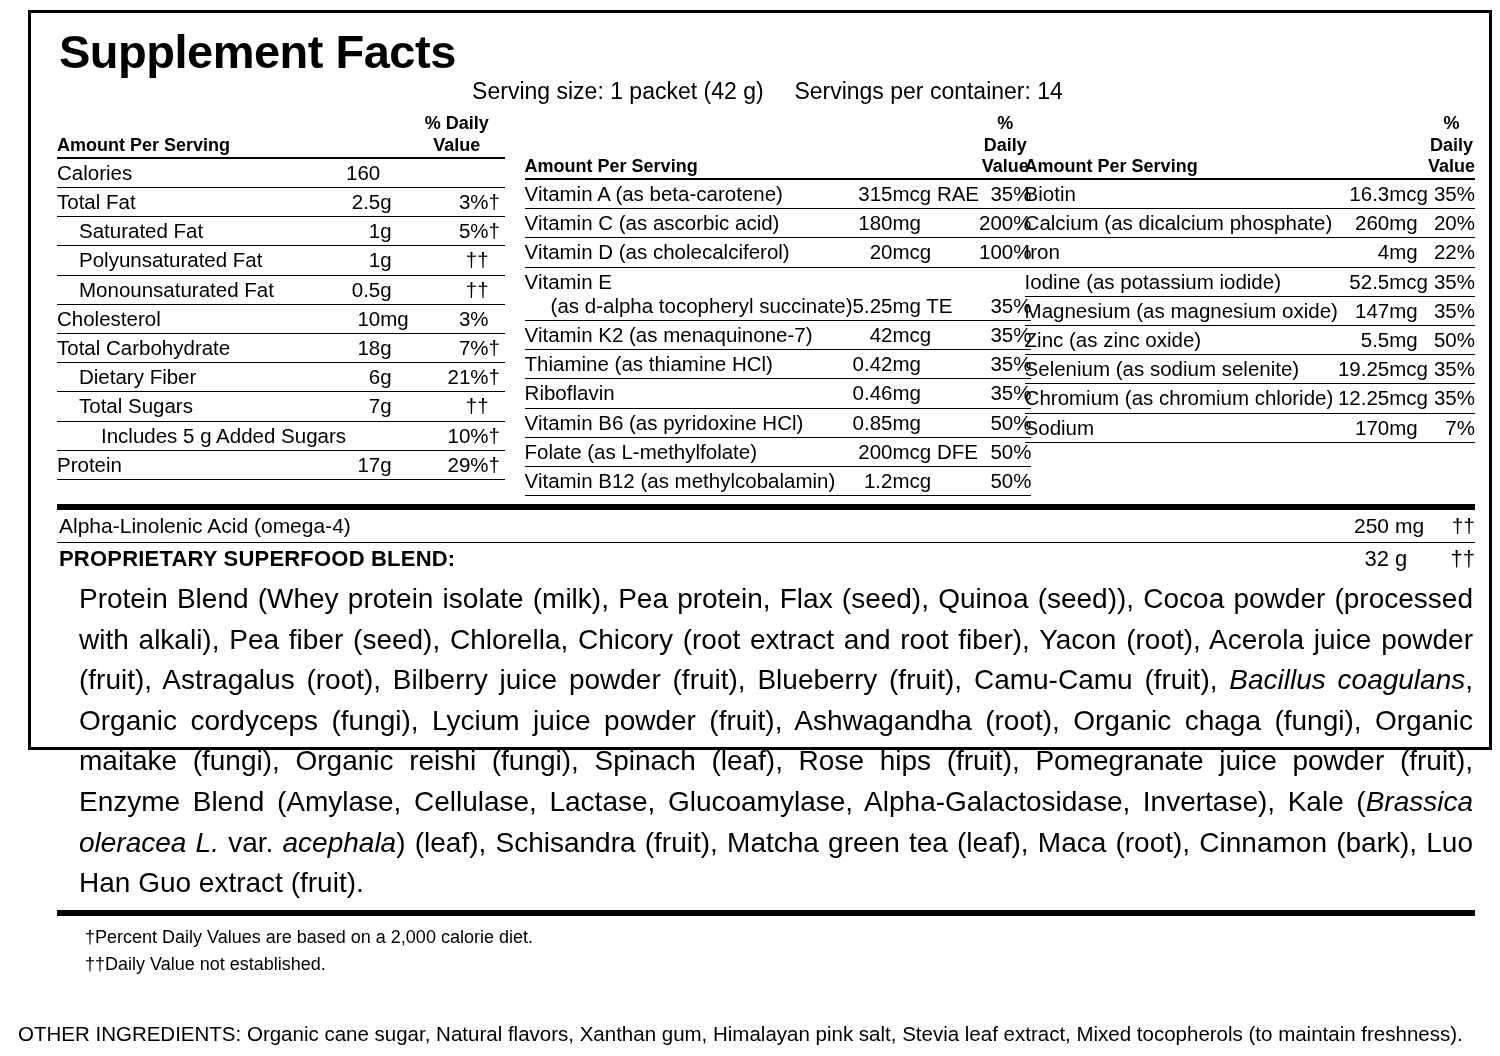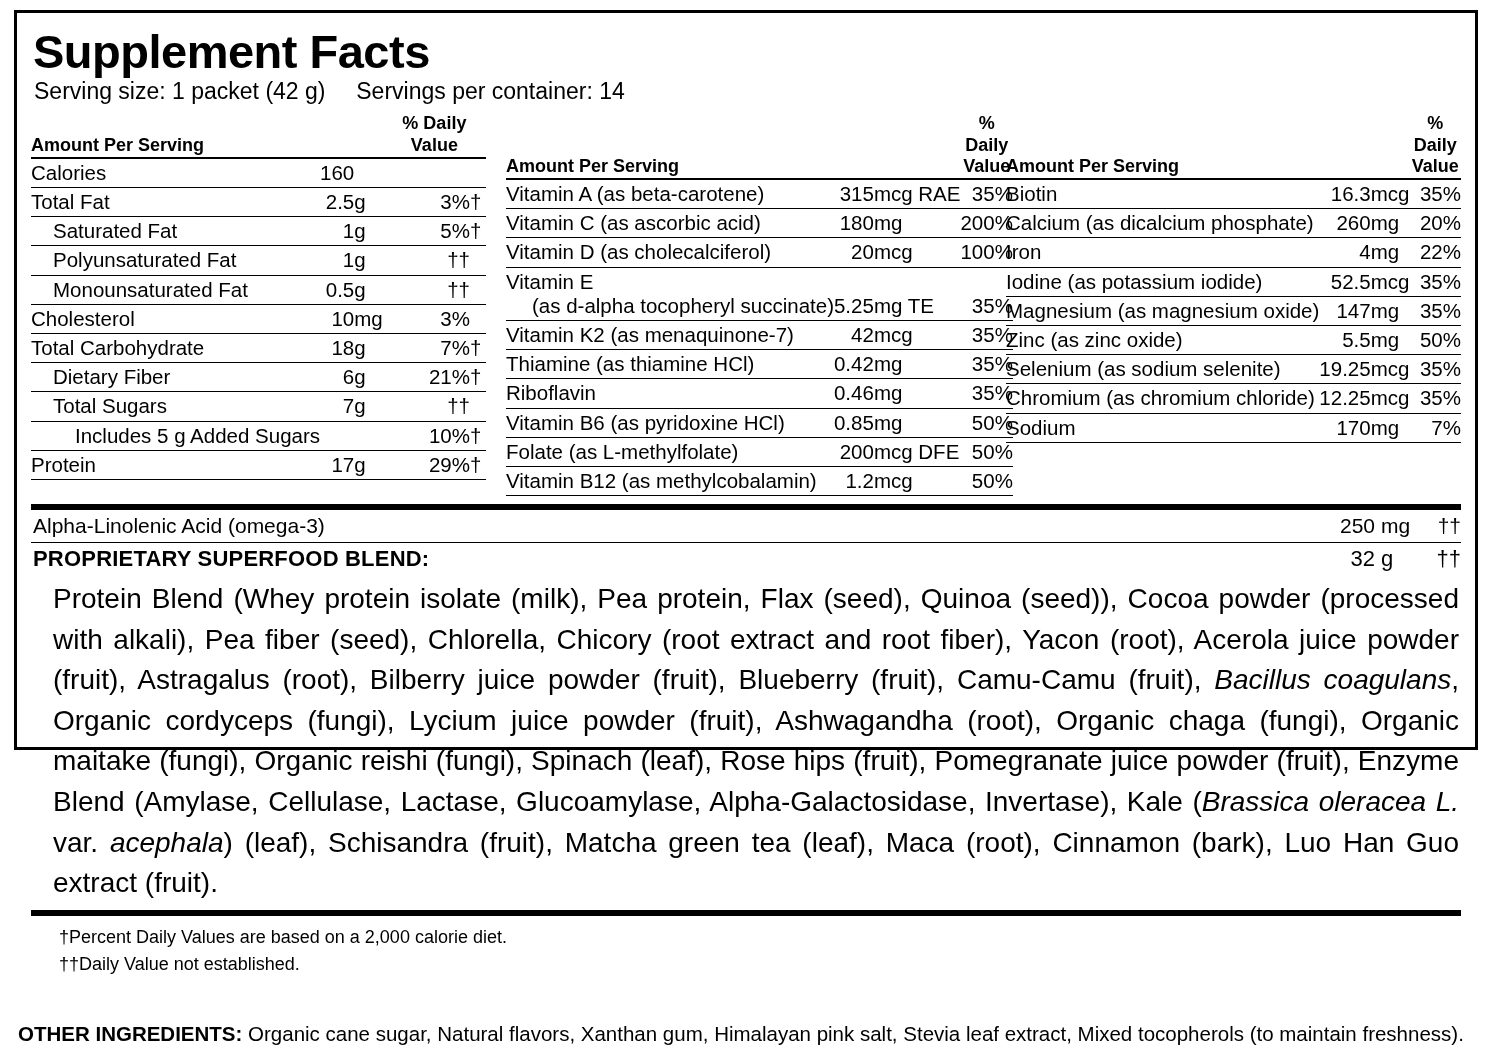--- a/index.html
+++ b/index.html
@@ -8,37 +8,38 @@
     background: #ffffff;
   }
   body {
     width: 1500px; height: 1056px;
     font-family: "Liberation Sans", sans-serif;
     color: #000000;
     position: relative;
   }
   .panel {
     position: absolute;
-    left: 14px; top: 10px;
+    left: 28px; top: 10px;
     width: 1464px; height: 740px;
     border: 3px solid #000;
     background: #fff;
-    padding: 10px 14px 0 14px;
+    padding: 10px 14px 0 26px;
   }
   .title {
     font-size: 47px;
     font-weight: bold;
     letter-spacing: -0.5px;
     line-height: 1.05;
     margin: 4px 0 2px 2px;
   }
   .serving-line {
     font-size: 23px;
     margin: 0 0 6px 3px;
     white-space: nowrap;
+    text-align: center;
   }
   .serving-line .gap { display: inline-block; width: 18px; }
 
   .columns {
     display: flex;
     gap: 0px;
     align-items: flex-start;
   }
   .col {
     position: relative;
@@ -123,21 +124,21 @@
     line-height: 1.5;
     padding: 8px 0 0 28px;
   }
   .other {
     position: absolute;
     left: 18px;
     top: 1022px;
     width: 1464px;
     font-size: 20.5px;
   }
-  .other b { font-weight: bold; }
+  .other b { font-weight: normal; }
 </style>
 </head>
 <body>
 
 <div class="panel">
 
   <div class="title">Supplement Facts</div>
 
   <div class="serving-line">
     <span>Serving size: 1 packet (42 g)</span>
@@ -369,21 +370,21 @@
             </tr>
           </tbody>
       </table>
     </div>
 
   </div>
 
   <div class="thickline"></div>
 
   <div class="ala-row">
-    <span class="lbl">Alpha-Linolenic Acid (omega-3)</span>
+    <span class="lbl">Alpha-Linolenic Acid (omega-4)</span>
     <span class="amt">250</span>
     <span class="un">mg</span>
     <span class="dag">††</span>
   </div>
 
   <div class="blend-row">
     <span class="lbl">PROPRIETARY SUPERFOOD BLEND:</span>
     <span class="amt">32</span>
     <span class="un">g</span>
     <span class="dag">††</span>

